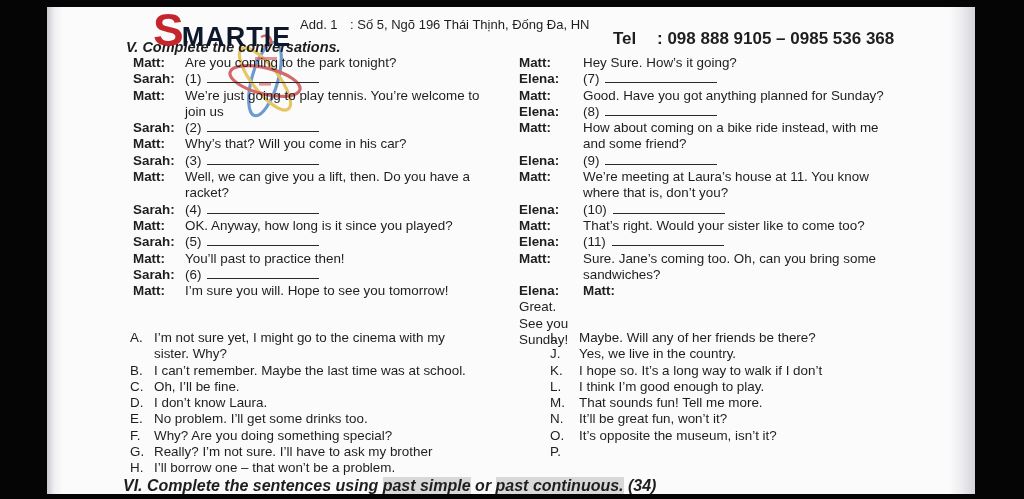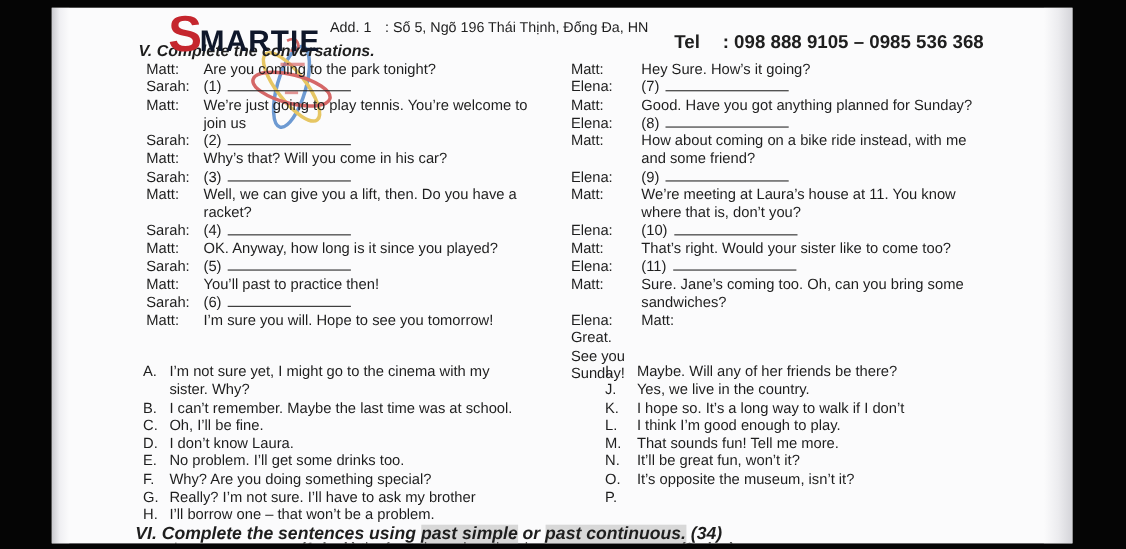--- a/index.html
+++ b/index.html
@@ -17,21 +17,21 @@
   .logo-s{color:#c5262e;font-weight:bold;font-size:46px;line-height:46px}
   .logo-rest{color:#0f172a;font-weight:bold;font-size:27px;letter-spacing:1px;margin-left:-2px}
   .addr{position:absolute;left:253px;top:10px;font-weight:normal;font-size:13px;white-space:nowrap}
   .addr .lbl{display:inline-block;width:50px}
   .tel{position:absolute;left:566px;top:22px;font-weight:bold;font-size:17px;white-space:nowrap}
   .tel .lbl{display:inline-block;width:44px}
   .title-v{position:absolute;left:79px;top:32px;font-weight:bold;font-style:italic;font-size:14.5px}
   .conv{position:absolute;top:48px;display:grid;font-size:13.4px;line-height:16.3px}
   #conv-left{left:86px;width:384px;grid-template-columns:52px 1fr}
   #conv-right{left:472px;width:438px;grid-template-columns:64px 1fr}
-  .spk{font-weight:normal}
+  .spk{font-weight:bold}
   .utt{white-space:pre-line}
   .blank{display:inline-block;width:112px;border-bottom:1.4px solid #2a2a2a;height:11px;margin-left:6px}
   .opts{position:absolute;top:323px;display:grid;font-size:13.4px;line-height:16.3px}
   #opts-left{left:83px;width:392px;grid-template-columns:24px 1fr}
   #opts-right{left:503px;width:404px;grid-template-columns:29px 1fr}
   .optt{white-space:pre-line}
   .title-vi{position:absolute;left:76px;top:470px;font-weight:bold;font-style:italic;font-size:16px;white-space:nowrap}
   .hl{background:#d8d8d8}
   .partial{position:absolute;left:81px;top:484px;font-size:13.4px;white-space:nowrap}
   .partial .itm{display:inline-block;width:30px;font-weight:bold}

